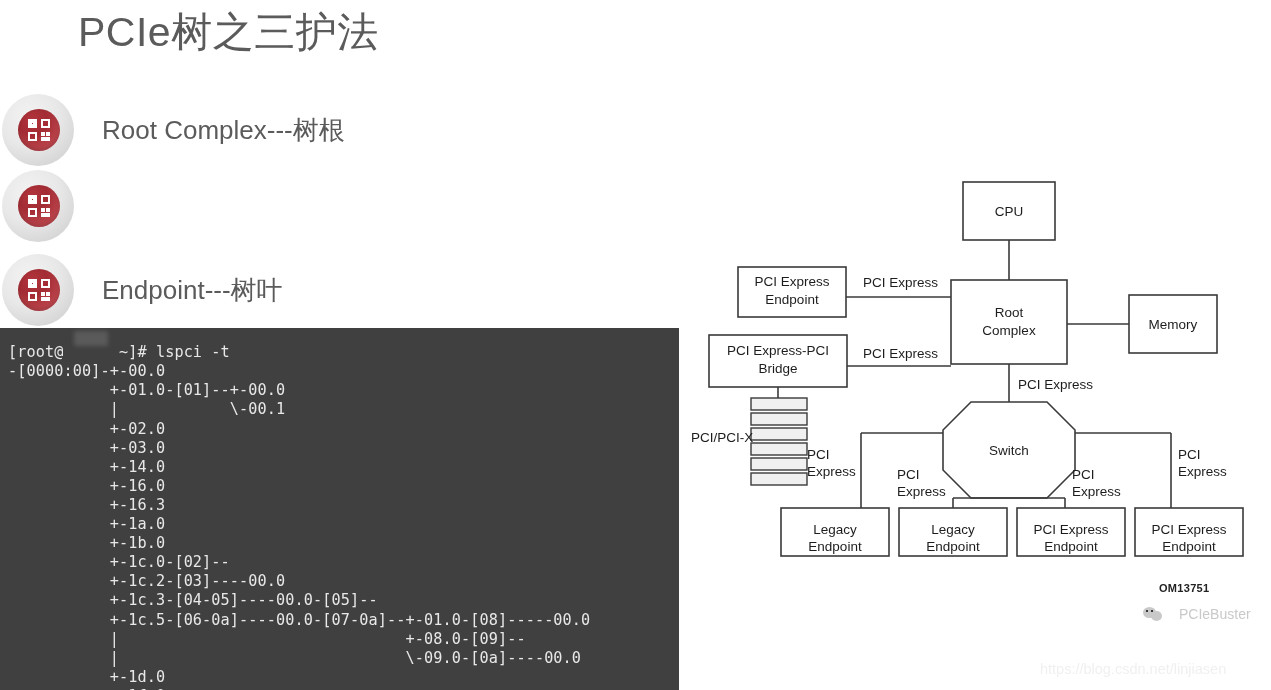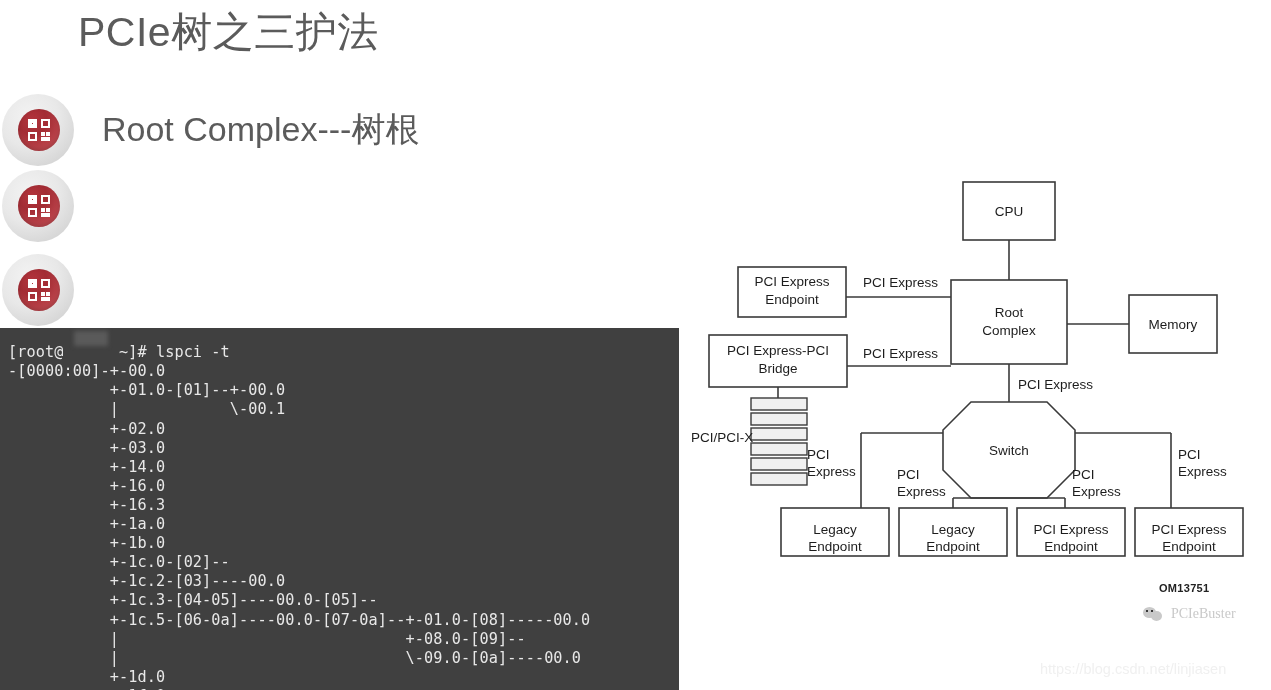--- a/index.html
+++ b/index.html
@@ -44,21 +44,21 @@
   .qr i{position:absolute;background:#ffffff;display:block;}
   .qr .tl{left:0;top:0;width:9px;height:9px;box-shadow:inset 0 0 0 2px #ffffff;background:transparent;border:2px solid #fff;box-sizing:border-box;}
   .qr .tr{left:13px;top:0;width:9px;height:9px;border:2px solid #fff;background:transparent;box-sizing:border-box;}
   .qr .bl{left:0;top:13px;width:9px;height:9px;border:2px solid #fff;background:transparent;box-sizing:border-box;}
   .qr .d1{left:13px;top:13px;width:4px;height:4px;}
   .qr .d2{left:18px;top:13px;width:4px;height:4px;}
   .qr .d3{left:13px;top:18px;width:9px;height:4px;}
 
   .bullet-label{
     margin-left:28px;
-    font-size:34px;color:#5b5b5b;font-weight:400;white-space:nowrap;
+    font-size:26px;color:#5b5b5b;font-weight:400;white-space:nowrap;
   }
 
   
   #intro-paragraph{
     position:absolute;left:503px;top:84px;width:400px;
     font-size:31px;line-height:1.34;color:#5f5f5f;font-weight:400;
   }
   #intro-paragraph .hl{color:#ff0000;font-weight:700;}
 
   
@@ -70,22 +70,22 @@
     position:absolute;left:8px;top:0px;
     font-family:"DejaVu Sans Mono","Liberation Mono",monospace;
     font-size:15.2px;line-height:19.1px;
     color:#e8e8e8;white-space:pre;letter-spacing:.1px;
   }
   .term-redact{
     position:absolute;left:74px;top:3px;width:34px;height:15px;
     background:#5a5a5a;filter:blur(2.2px);border-radius:1px;
   }
   .wechat-mark{
-    position:absolute;display:flex;align-items:center;gap:8px;
-    font-family:Liberation Serif, serif;
+    position:absolute;display:flex;align-items:center;gap:16px;
+    font-family:Liberation Sans, sans-serif;
   }
   .wx-glyph{display:inline-block;width:20px;height:15px;position:relative;flex:0 0 auto;}
   .wx-glyph b,.wx-glyph s{
     position:absolute;display:block;border-radius:50%;background:currentColor;
   }
   .wx-glyph b{left:0;top:0;width:13px;height:11px;}
   .wx-glyph s{left:8px;top:4px;width:11px;height:10px;text-decoration:none;}
   .wx-glyph em{position:absolute;width:2px;height:2px;border-radius:50%;background:#070707;}
   .wx-glyph .e1{left:3px;top:3px;}
   .wx-glyph .e2{left:8px;top:3px;}
@@ -159,20 +159,21 @@
           <span class="qr">
             <i class="tl"></i>
               <i class="tr"></i>
               <i class="bl"></i>
             <i class="d1"></i>
               <i class="d2"></i>
               <i class="d3"></i>
           </span>
         </div>
       </div>
+      <div class="bullet-label">Endpoint---树叶</div>
     </div>
   </div>
 
 
   <div class="terminal">
     <pre class="term-text">[root@      ~]# lspci -t
 -[0000:00]-+-00.0
            +-01.0-[01]--+-00.0
            |            \-00.1
            +-02.0

